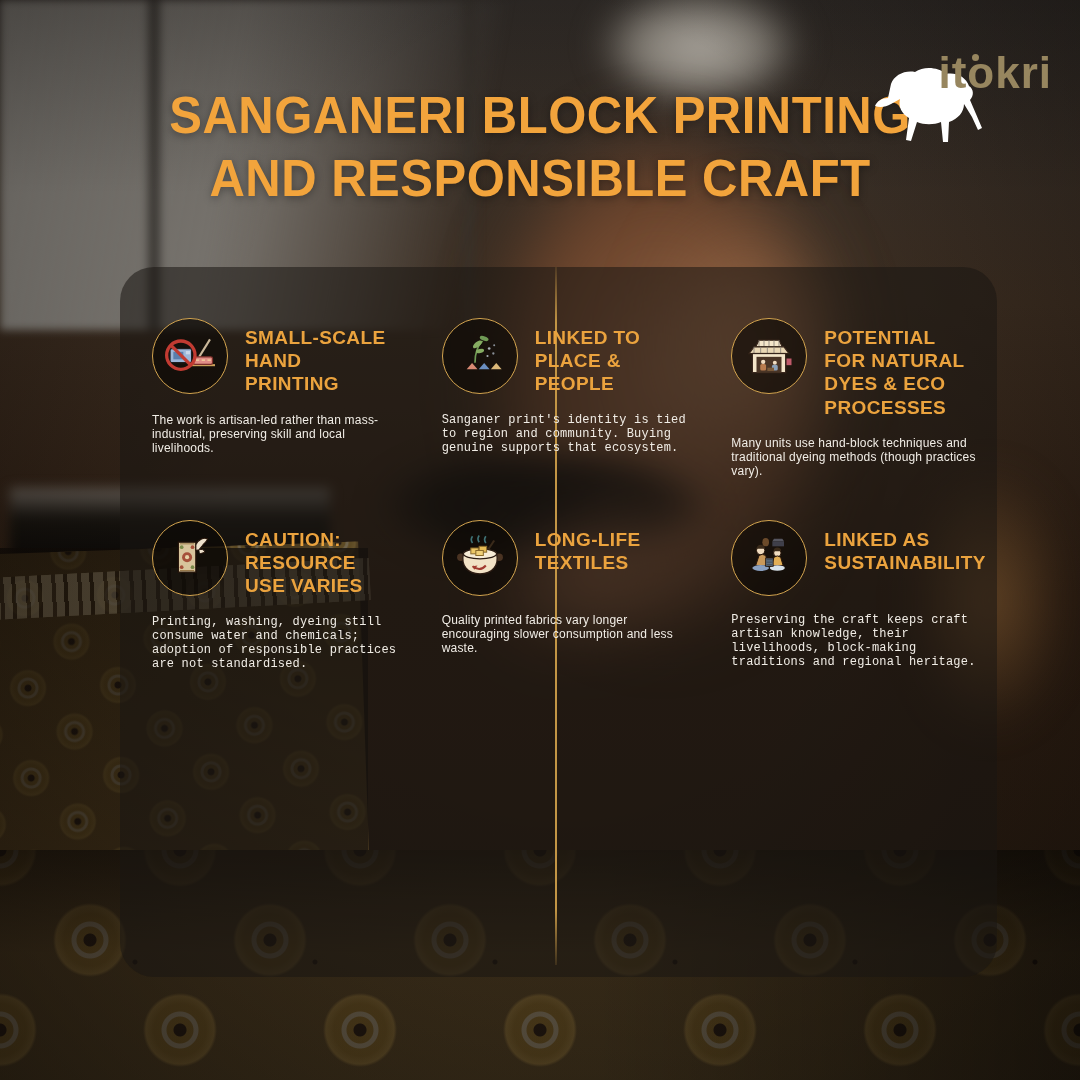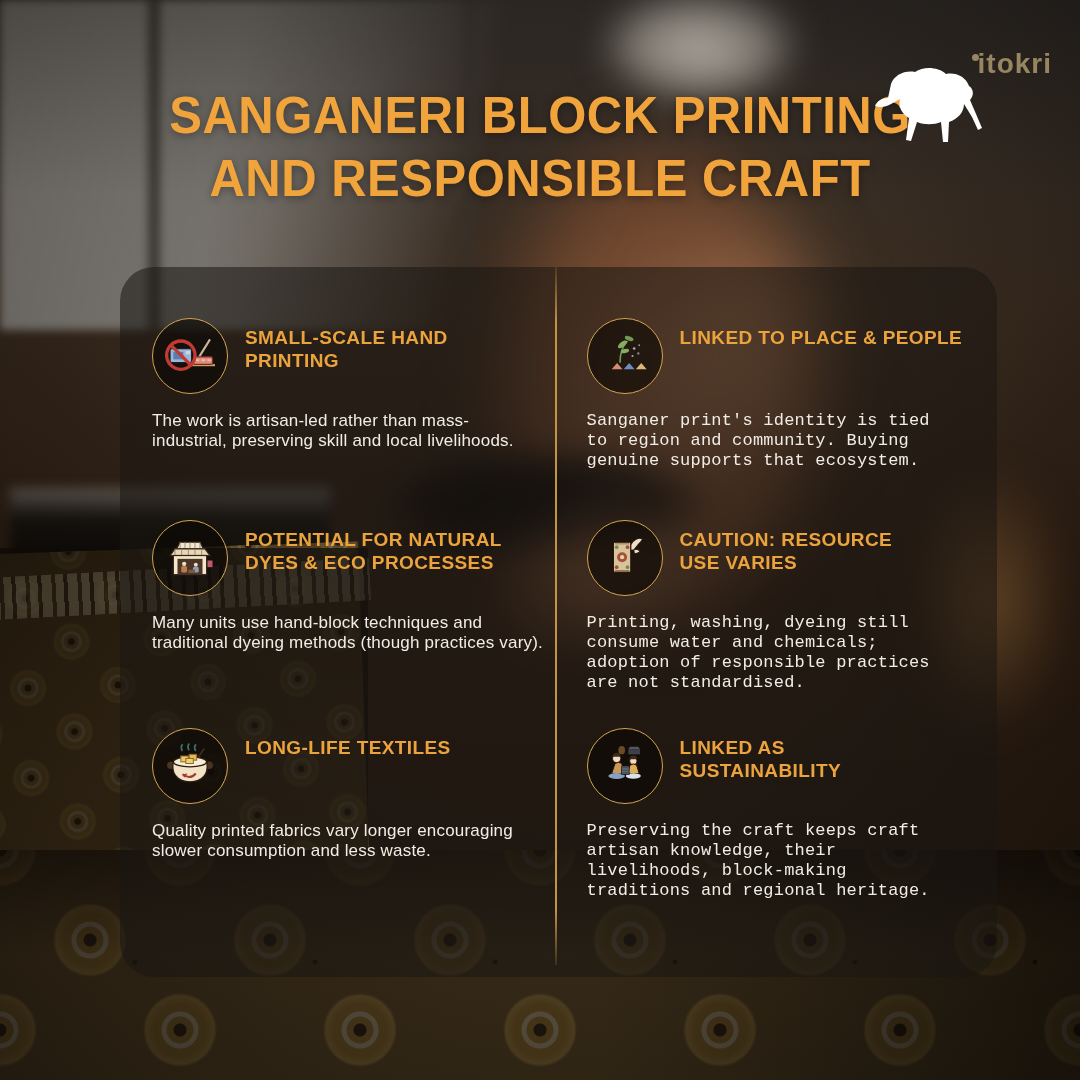--- a/index.html
+++ b/index.html
@@ -61,44 +61,44 @@
   .fabric-bottom-shade{left:0;top:850px;width:1080px;height:230px;
     background:
       linear-gradient(90deg,rgba(0,0,0,0) 55%,rgba(0,0,0,.38) 100%),
       linear-gradient(180deg,rgba(16,11,7,.85) 0%,rgba(18,12,8,.6) 45%,rgba(14,10,7,.58) 100%);}
   .bg-vignette{inset:0;
     background:
       radial-gradient(ellipse at 52% 38%,transparent 42%,rgba(8,5,3,.5) 100%),
       linear-gradient(180deg,rgba(10,8,7,.25) 0%,transparent 18%);}
   
   .logo{position:absolute;top:40px;right:16px;width:190px;height:120px;z-index:6;}
-  .logo-text{position:absolute;top:8px;right:12px;font-size:28px;font-weight:bold;
+  .logo-text{position:absolute;top:8px;right:12px;font-size:44px;font-weight:bold;
     letter-spacing:1px;color:#97865f;}
   .logo-pot-dot{position:absolute;top:14px;right:85px;width:7px;height:7px;border-radius:50%;background:#97865f;}
   .cow{position:absolute;left:0;top:22px;}
   
   .title{position:absolute;top:88px;left:0;width:100%;margin:0;text-align:center;z-index:5;
     color:#F2A43C;font-size:49px;font-weight:800;letter-spacing:.5px;line-height:1.2;
     text-shadow:0 2px 8px rgba(0,0,0,.35);transform:scaleY(1.06);}
   .title .line{display:block;}
   
   .panel{position:absolute;left:120px;top:267px;width:877px;height:710px;z-index:4;
     background:rgba(26,22,19,.55);border-radius:34px;}
   .divider{position:absolute;left:435px;top:0;width:2px;height:698px;
     background:linear-gradient(180deg,rgba(194,149,69,.15) 0%,#c29545 8%,#c29545 92%,rgba(194,149,69,.15) 100%);}
   .grid{position:absolute;inset:0;padding:51px 18px 0 32px;display:grid;
-    grid-template-columns:1fr 1fr;grid-template-rows:202px 208px auto;column-gap:42px;}
+    grid-template-columns:1fr 1fr 1fr;grid-template-rows:202px 208px auto;column-gap:42px;}
   .card{min-width:0;}
   .card-head{display:flex;align-items:flex-start;gap:17px;margin-bottom:17px;}
   .icon-circle{flex:none;width:74px;height:74px;border-radius:50%;
     border:1.5px solid #D4A54F;background:rgba(10,7,4,.6);
     display:flex;align-items:center;justify-content:center;}
   .card-title{margin:0;padding-top:8px;font-size:19px;font-weight:800;color:#EBA33E;
     letter-spacing:.4px;line-height:1.22;white-space:pre-line;}
-  .card-body{margin:0;font-size:17px;line-height:1.17;letter-spacing:.2px;color:#F1EDE6;
+  .card-body{margin:0;font-size:12px;line-height:1.17;letter-spacing:.2px;color:#F1EDE6;
     max-width:392px;}
   .col-right .card-body{max-width:362px;font-family:Liberation Mono, monospace;}
 </style>
 </head>
 <body>
 
 <div class="canvas">
 
   <div class="bg">
     <div class="bg-base"></div>

